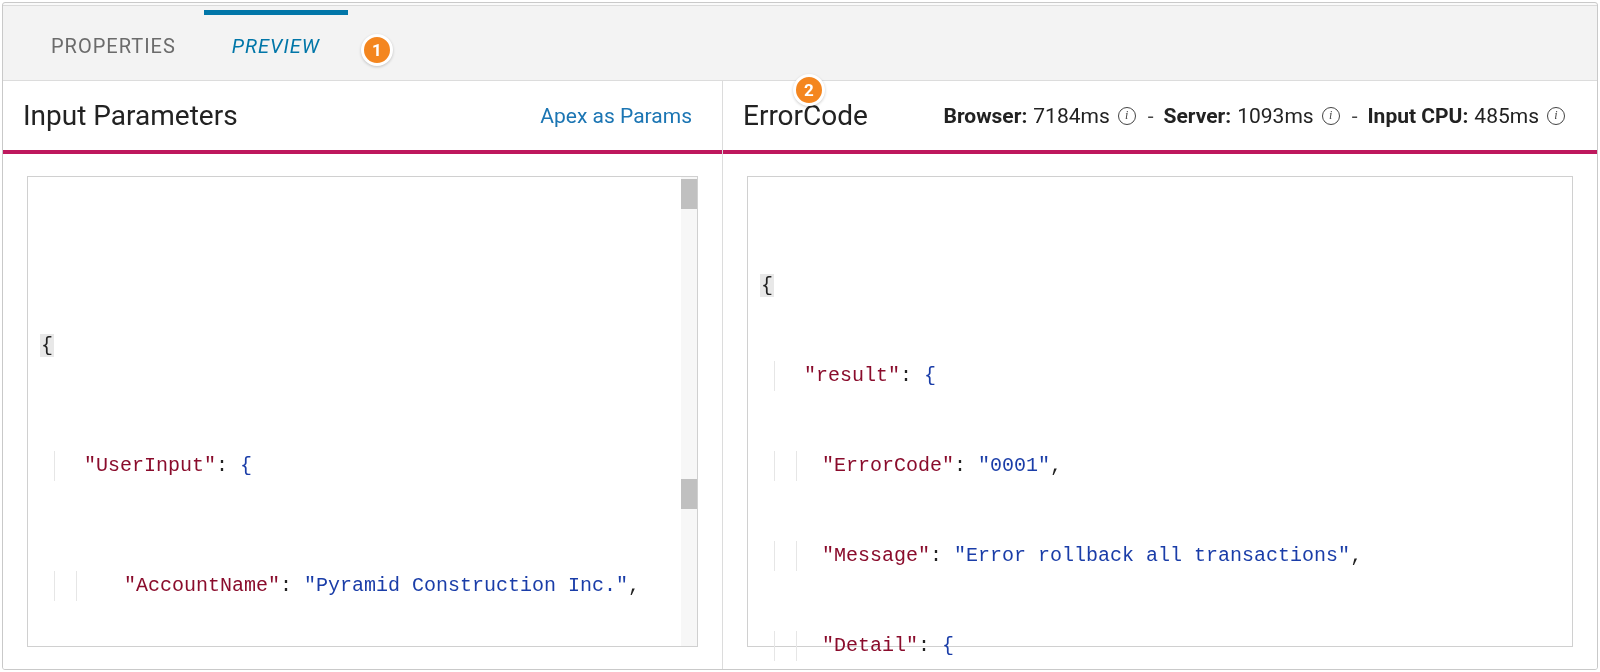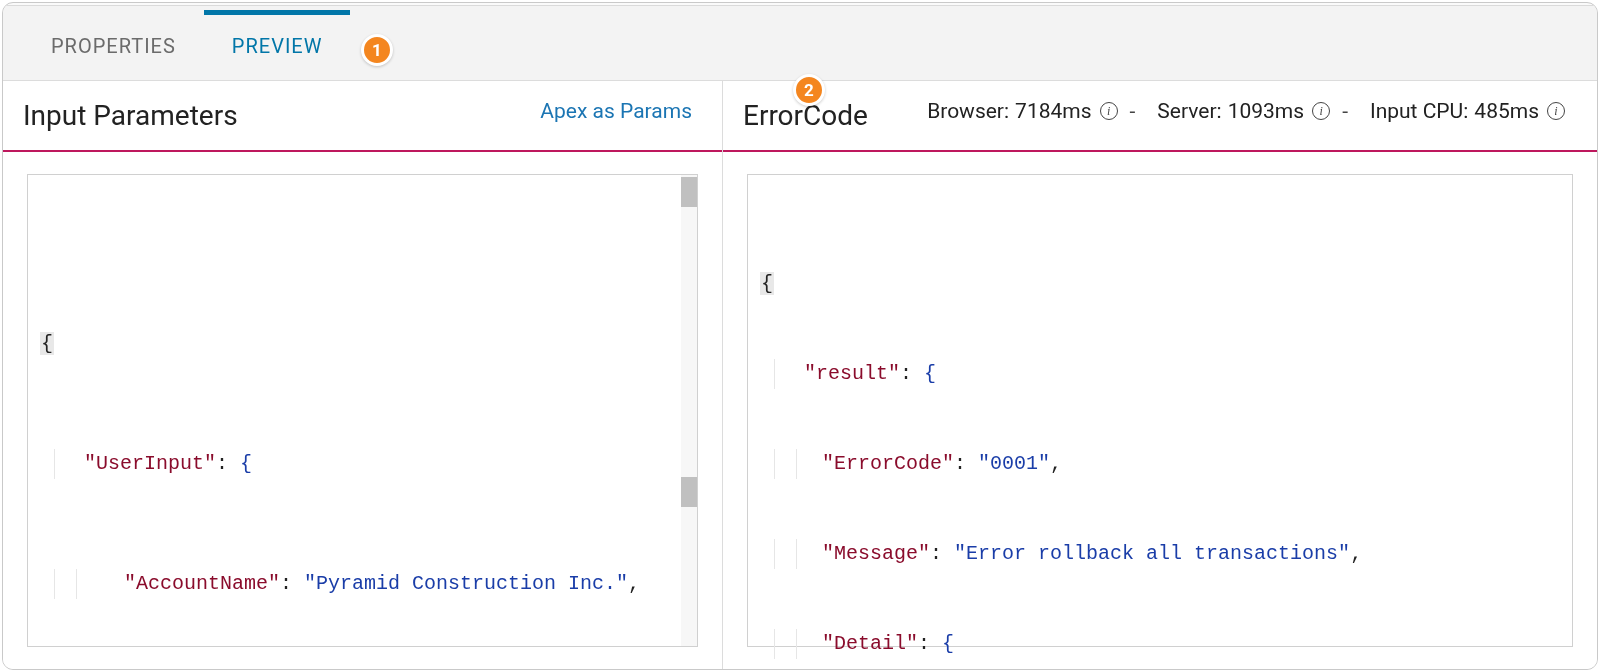--- a/index.html
+++ b/index.html
@@ -6,21 +6,21 @@
   body {
     font-family: -apple-system, BlinkMacSystemFont, "Segoe UI", Roboto, Helvetica, Arial, sans-serif;
     background: #fff;
     color: #222;
     width: 1600px;
     height: 672px;
     overflow: hidden;
   }
   .frame {
     border: 1px solid #c9c9c9;
-    border-radius: 11px;
+    border-radius: 3px;
     width: 1596px;
     height: 668px;
     margin: 2px;
     background: #fafafa;
     overflow: hidden;
   }
   .inner {
     border-top: 1px solid #dadada;
     margin-top: 2px;
     height: calc(100% - 2px);
@@ -41,20 +41,21 @@
   .tab {
     font-size: 20px;
     letter-spacing: 1px;
     padding: 22px 28px 22px 28px;
     color: #6b6b6b;
     cursor: pointer;
     position: relative;
   }
   .tab.active {
     color: #0176a8;
+    font-style: italic;
   }
   .tab.active::before {
     content: "";
     position: absolute;
     top: -2px;
     left: 0; right: 0;
     height: 5px;
     background: #0176a8;
   }
   .callout {
@@ -87,44 +88,44 @@
     flex: 1;
     display: flex;
     flex-direction: column;
     min-width: 0;
   }
   .pane.left { flex: 0 0 720px; border-right: 1px solid #dcdcdc; }
   .pane.right { flex: 1; }
 
   .pane-header {
     display: flex;
-    align-items: flex-start;
+    align-items: center;
     justify-content: space-between;
     padding: 18px 30px 18px 20px;
-    border-bottom: 2px solid #be185d;
+    border-bottom: 4px solid #be185d;
   }
   .pane-title {
     font-size: 28px;
     font-weight: 400;
     color: #222;
   }
   .link-action {
     color: #1b75b3;
     font-size: 21px;
     cursor: pointer;
   }
   .timing {
     font-size: 21px;
     color: #222;
     display: flex;
     align-items: center;
     gap: 6px;
     flex-wrap: nowrap;
   }
-  .timing b { font-weight: 400; margin-left: 12px; }
+  .timing b { font-weight: 700; }
   .info-icon {
     display: inline-flex;
     width: 18px; height: 18px;
     border: 1.5px solid #444;
     border-radius: 50%;
     align-items: center;
     justify-content: center;
     font-size: 12px;
     font-family: Georgia, serif;
     font-style: italic;

